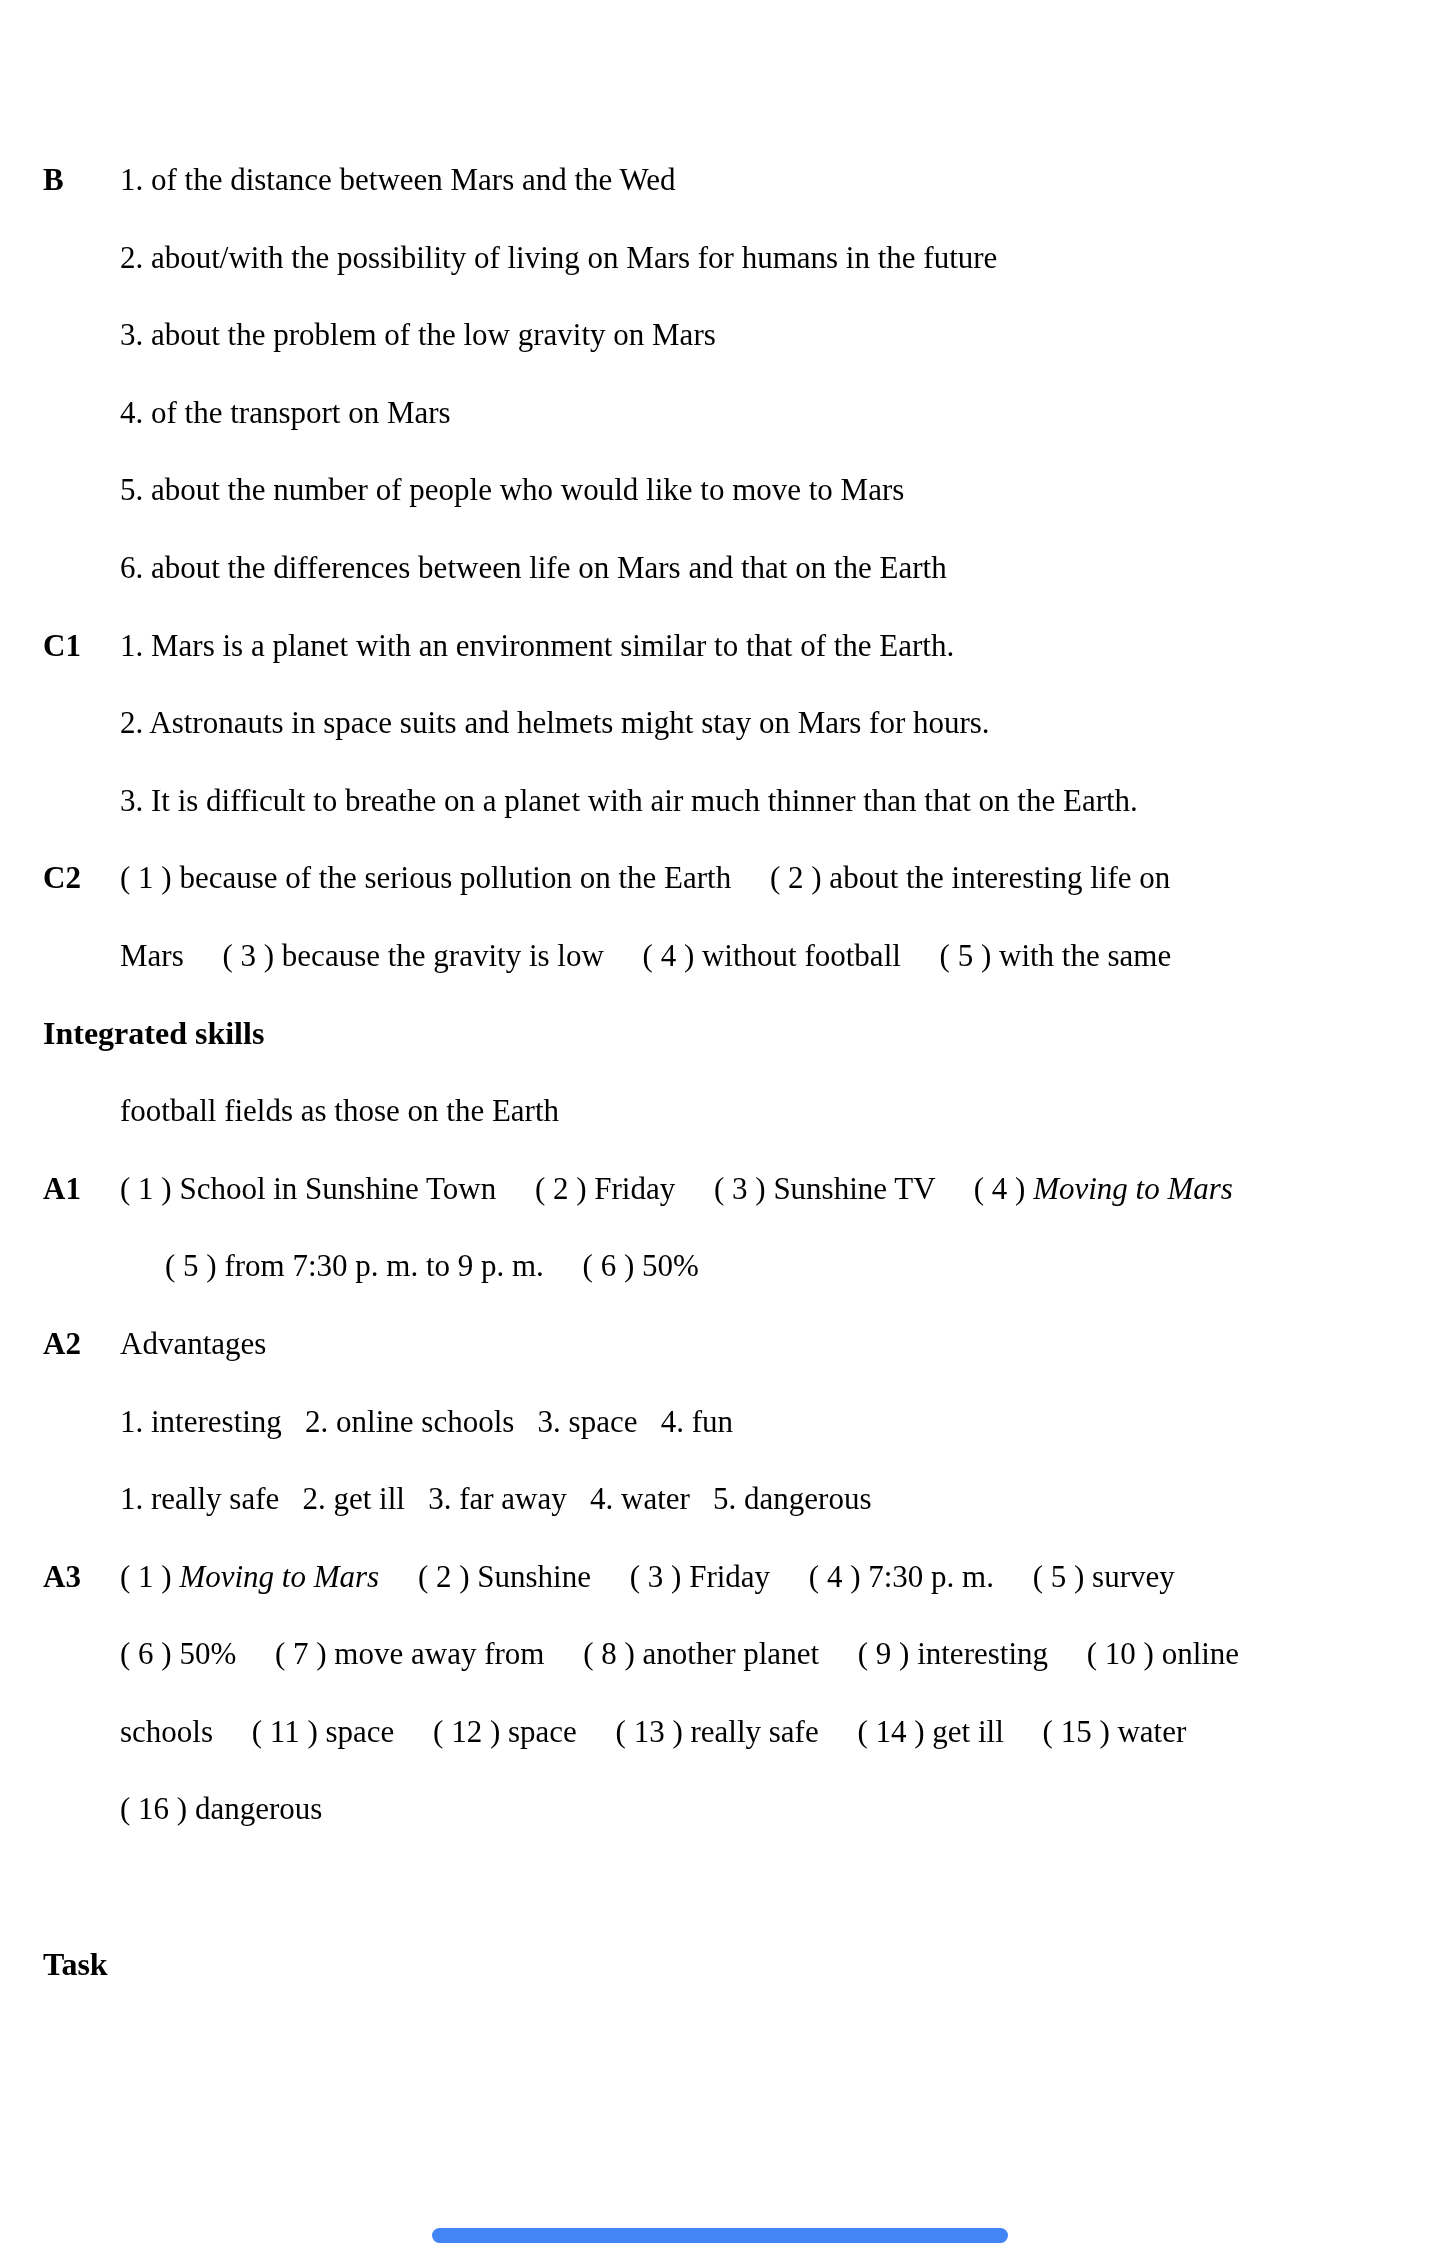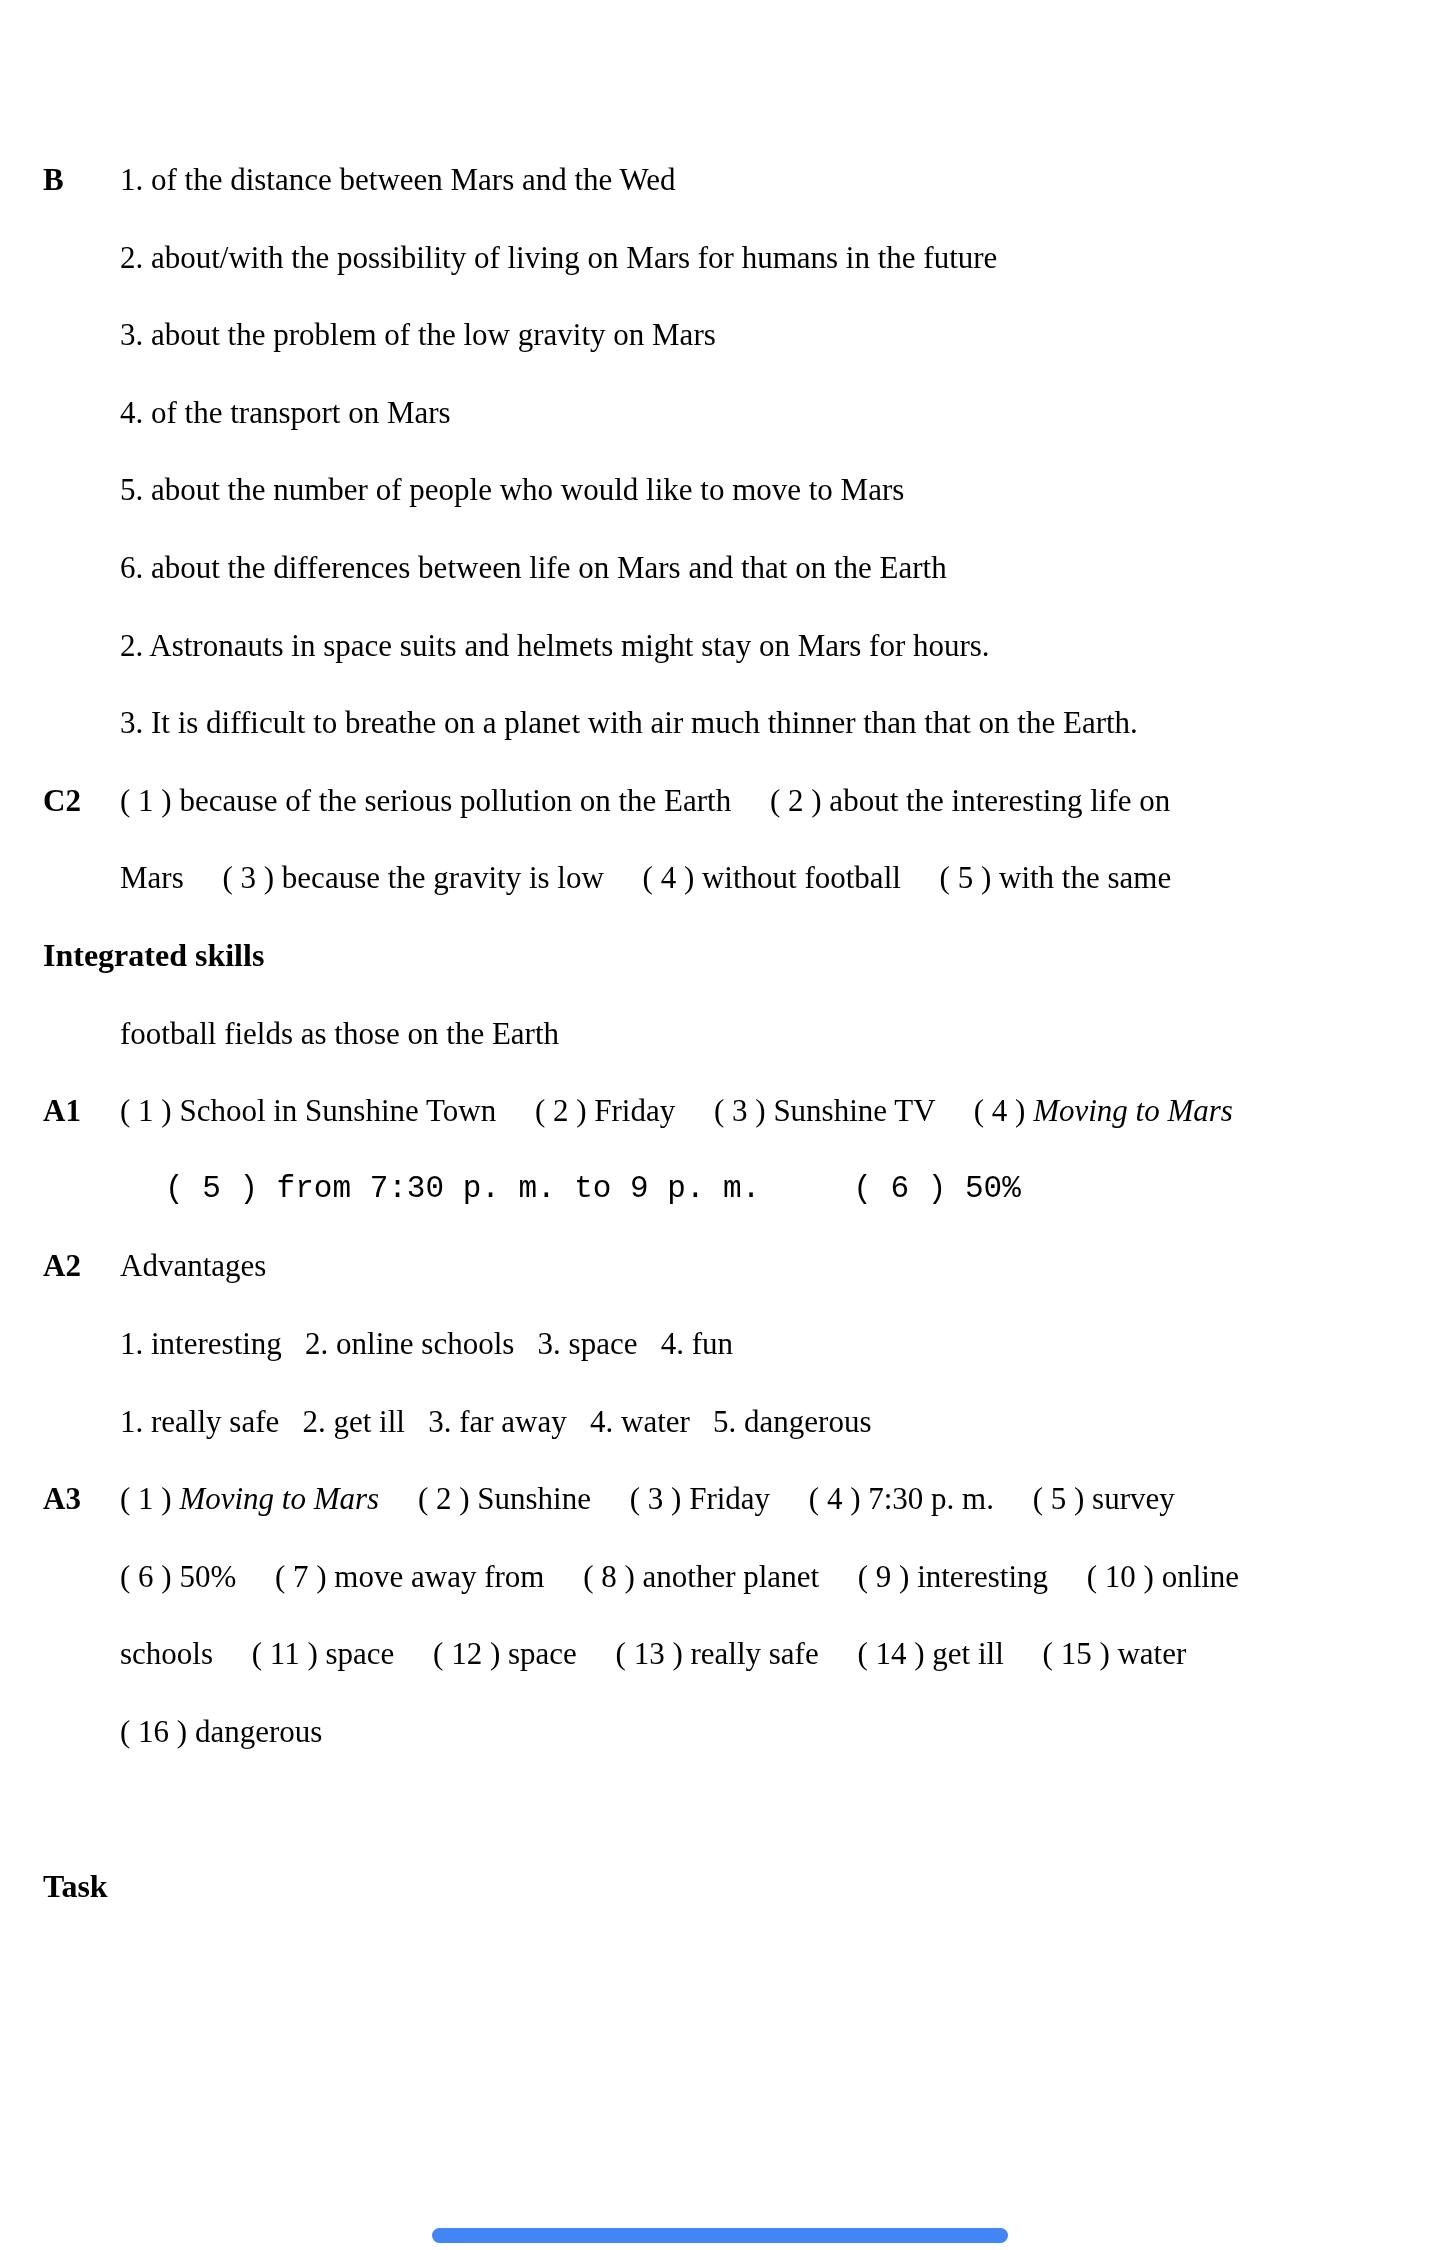--- a/index.html
+++ b/index.html
@@ -35,21 +35,20 @@
     left: 43px;
     top: 0;
     font-weight: 700;
   }
   .content {
     display: block;
     margin-left: 120px;
   }
   .content.indent {
     margin-left: 165px;
-    font-family: Liberation Mono, monospace;
   }
   .line.heading .content {
     margin-left: 43px;
     font-weight: 700;
     font-size: 32px;
   }
   .italic {
     font-style: italic;
   }
   #indicator {
@@ -65,20 +64,21 @@
 <body>
 
 <div id="page">
   <div id="lines">
       <div class="line"><span class="label">B</span><span class="content"><span class="seg">1. of the distance between Mars and the Wed</span></span></div>
       <div class="line"><span class="content"><span class="seg">2. about/with the possibility of living on Mars for humans in the future</span></span></div>
       <div class="line"><span class="content"><span class="seg">3. about the problem of the low gravity on Mars</span></span></div>
       <div class="line"><span class="content"><span class="seg">4. of the transport on Mars</span></span></div>
       <div class="line"><span class="content"><span class="seg">5. about the number of people who would like to move to Mars</span></span></div>
       <div class="line"><span class="content"><span class="seg">6. about the differences between life on Mars and that on the Earth</span></span></div>
+      <div class="line"><span class="label">C1</span><span class="content"><span class="seg">1. Mars is a planet with an environment similar to that of the Earth.</span></span></div>
       <div class="line"><span class="content"><span class="seg">2. Astronauts in space suits and helmets might stay on Mars for hours.</span></span></div>
       <div class="line"><span class="content"><span class="seg">3. It is difficult to breathe on a planet with air much thinner than that on the Earth.</span></span></div>
       <div class="line"><span class="label">C2</span><span class="content"><span class="seg">( 1 ) because of the serious pollution on the Earth     ( 2 ) about the interesting life on</span></span></div>
       <div class="line"><span class="content"><span class="seg">Mars     ( 3 ) because the gravity is low     ( 4 ) without football     ( 5 ) with the same</span></span></div>
       <div class="line heading"><span class="content"><span class="seg">Integrated skills</span></span></div>
       <div class="line"><span class="content"><span class="seg">football fields as those on the Earth</span></span></div>
       <div class="line"><span class="label">A1</span><span class="content"><span class="seg">( 1 ) School in Sunshine Town     ( 2 ) Friday     ( 3 ) Sunshine TV     ( 4 ) </span><span class="italic">Moving to Mars</span></span></div>
       <div class="line"><span class="content indent"><span class="seg">( 5 ) from 7:30 p. m. to 9 p. m.     ( 6 ) 50%</span></span></div>
       <div class="line"><span class="label">A2</span><span class="content"><span class="seg">Advantages</span></span></div>
       <div class="line"><span class="content"><span class="seg">1. interesting   2. online schools   3. space   4. fun</span></span></div>

